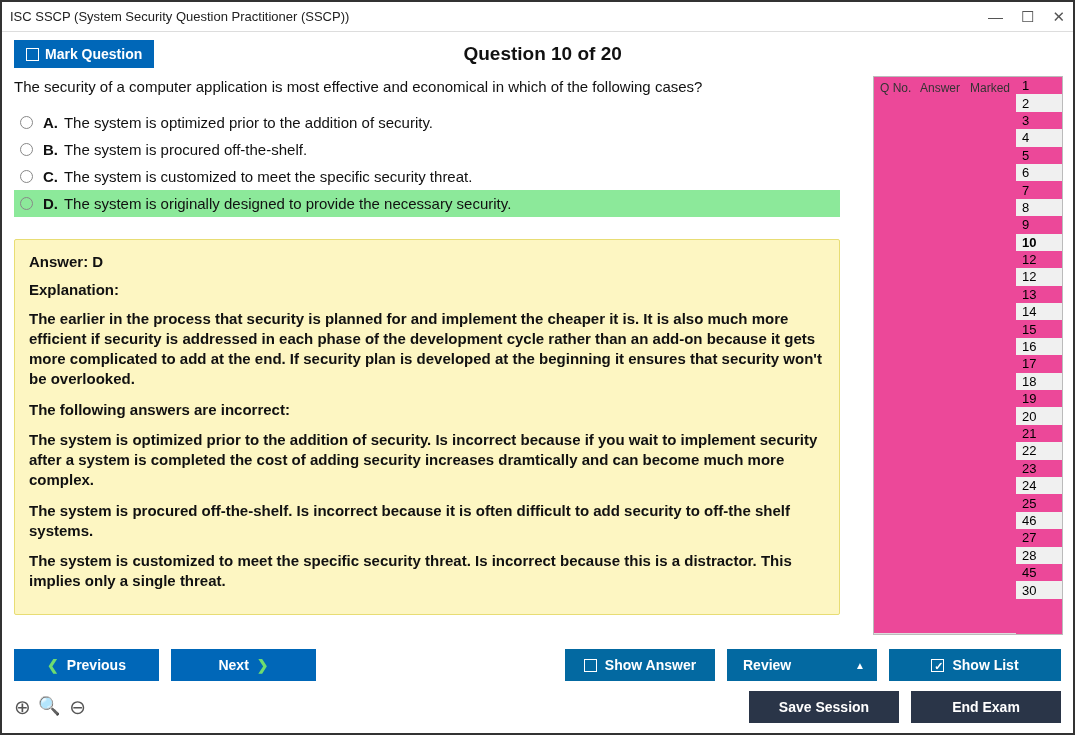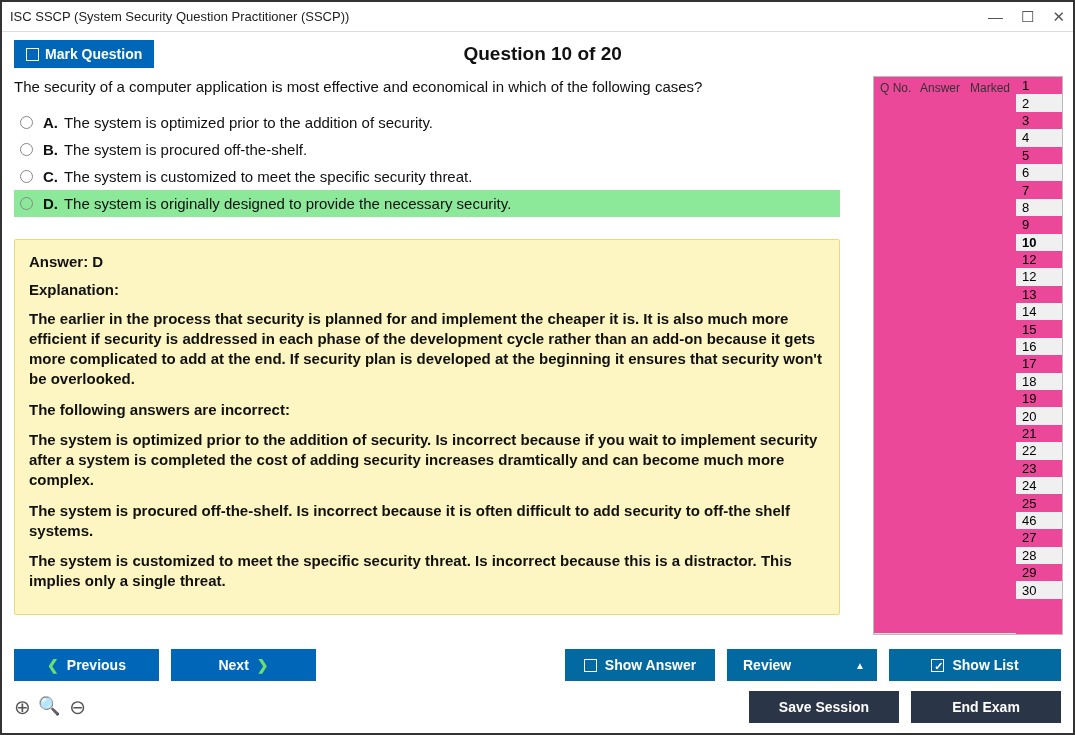--- a/index.html
+++ b/index.html
@@ -386,21 +386,21 @@
             <span class="c1">27</span>
             <span class="c2"></span>
             <span class="c3"></span>
           </div>
           <div class="qrow alt">
             <span class="c1">28</span>
             <span class="c2"></span>
             <span class="c3"></span>
           </div>
           <div class="qrow">
-            <span class="c1">29</span>
+            <span class="c1">45</span>
             <span class="c2"></span>
             <span class="c3"></span>
           </div>
           <div class="qrow alt">
             <span class="c1">30</span>
             <span class="c2"></span>
             <span class="c3"></span>
           </div>
         </div>
     </div>

